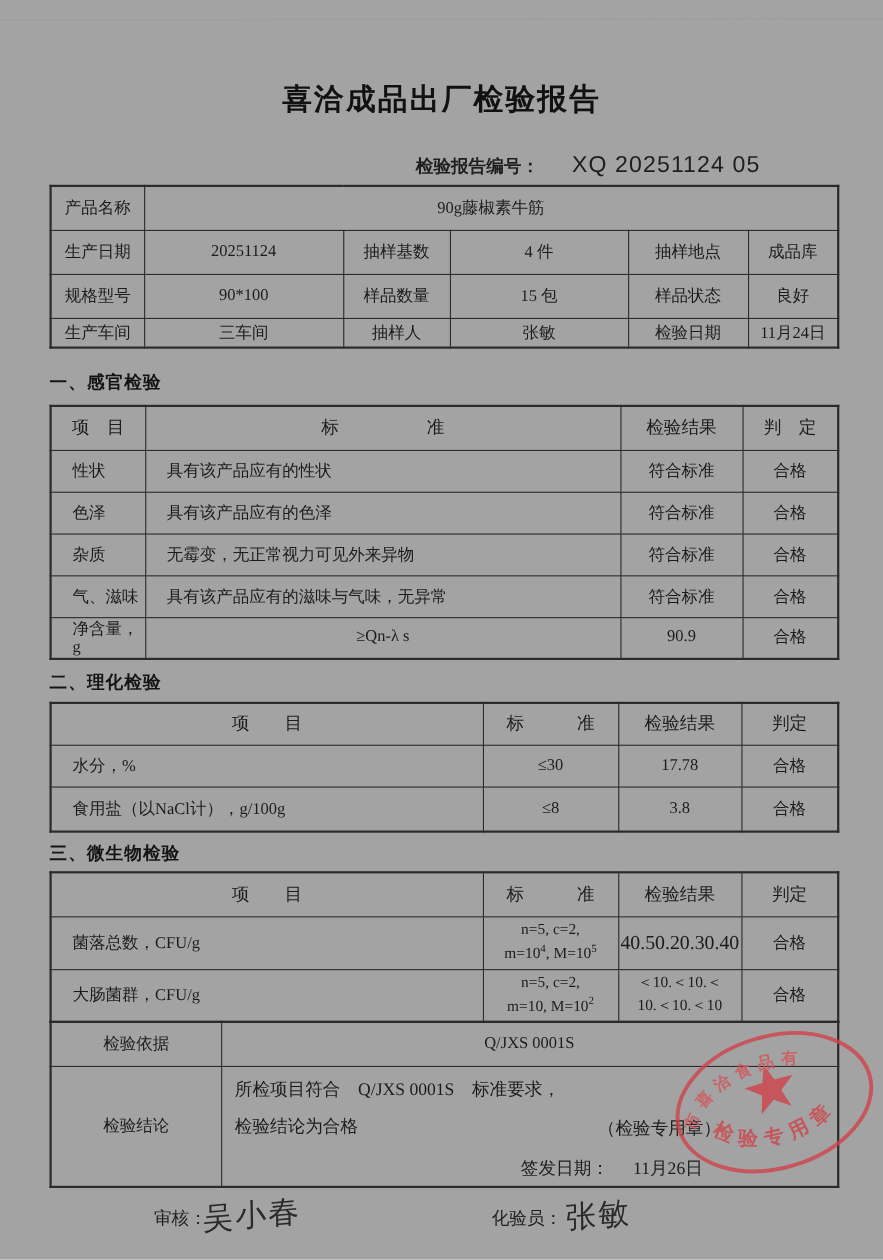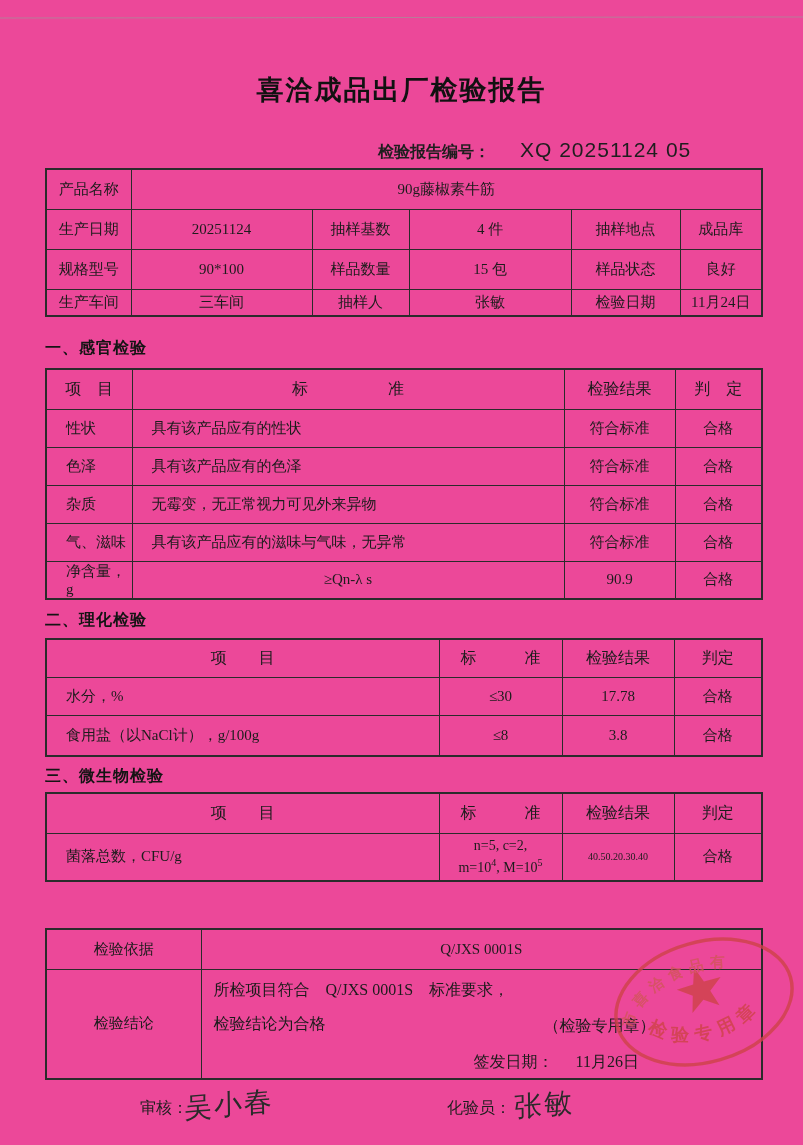--- a/index.html
+++ b/index.html
@@ -1,18 +1,18 @@
 <!DOCTYPE html>
 <html><head>
 <meta charset="utf-8">
 <style>
   html,body{margin:0;padding:0;}
   .page{
     position:relative; width:803px; height:1145px; overflow:hidden;
-    background:#ec4899; color:#1e1e1e;
+    background:#a3a3a3; color:#1e1e1e;
     font-family:"Liberation Serif", serif;
   }
   .scan-line{position:absolute;left:0;top:17px;width:100%;height:1px;background:#9a9a9a;opacity:.65;transform:rotate(-.08deg);}
   .doc-title{
     position:absolute; top:72px; left:0; width:100%; text-align:center;
     font-family:"Liberation Sans", sans-serif; font-weight:bold;
     font-size:27px; letter-spacing:2px; color:#111;
   }
   .report-line{position:absolute; top:138px; left:378px; white-space:nowrap;}
   .report-line .lbl{font-family:"Liberation Sans",sans-serif;font-weight:bold;font-size:16px;}
@@ -189,21 +189,33 @@
       <td class="hdr">标　　　准</td>
       <td class="hdr">检验结果</td>
       <td class="hdr">判定</td>
     </tr>
     <tr style="height:48px">
       <td class="left">菌落总数，CFU/g</td>
       <td style="font-size:14px;line-height:1.45;">
         <div>n=5, c=2,</div>
         <div><span>m=10</span><sup>4</sup><span>, M=10</span><sup>5</sup></div>
       </td>
-      <td style="font-size:10px;padding:0 1px;">40.50.20.30.40</td>
+      <td style="font-size:18px;padding:0 1px;">40.50.20.30.40</td>
+      <td>合格</td>
+    </tr>
+    <tr style="height:48px">
+      <td class="left">大肠菌群，CFU/g</td>
+      <td style="font-size:14px;line-height:1.45;">
+        <div>n=5, c=2,</div>
+        <div><span>m=10</span><span>, M=10</span><sup>2</sup></div>
+      </td>
+      <td style="font-size:14px;line-height:1.45;padding:0 1px;">
+        <div>＜10.＜10.＜</div>
+        <div>10.＜10.＜10</div>
+      </td>
       <td>合格</td>
     </tr>
   </tbody>
     </table>
 
   <table style="top:928px; width:716px;">
     <colgroup>
         <col style="width:155px">
         <col style="width:561px">
       </colgroup>

